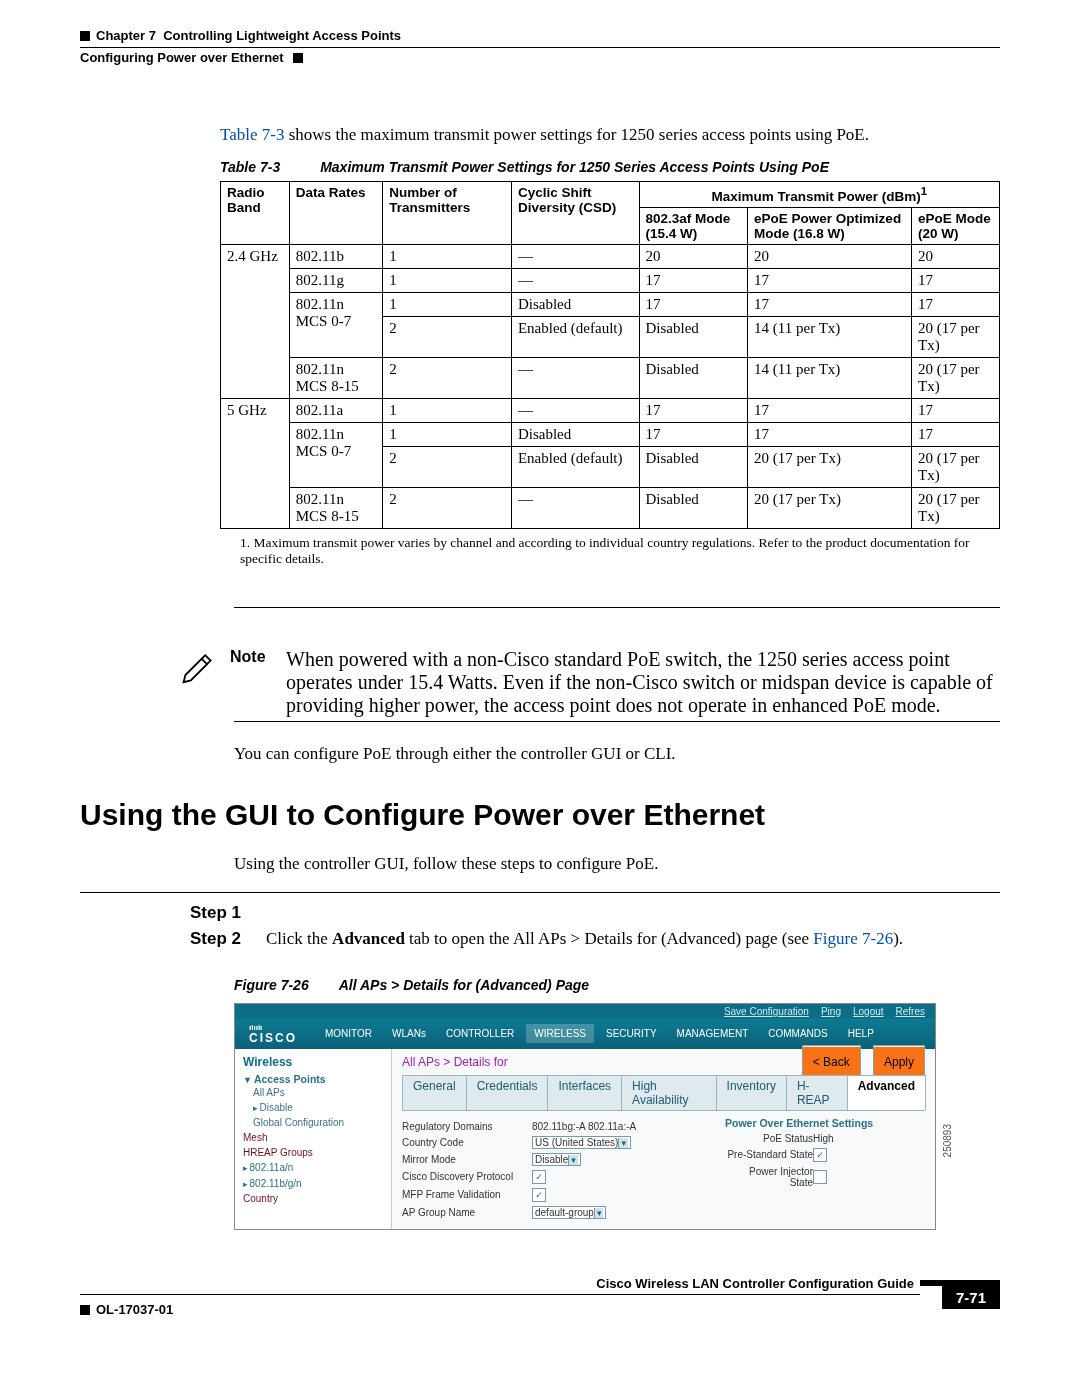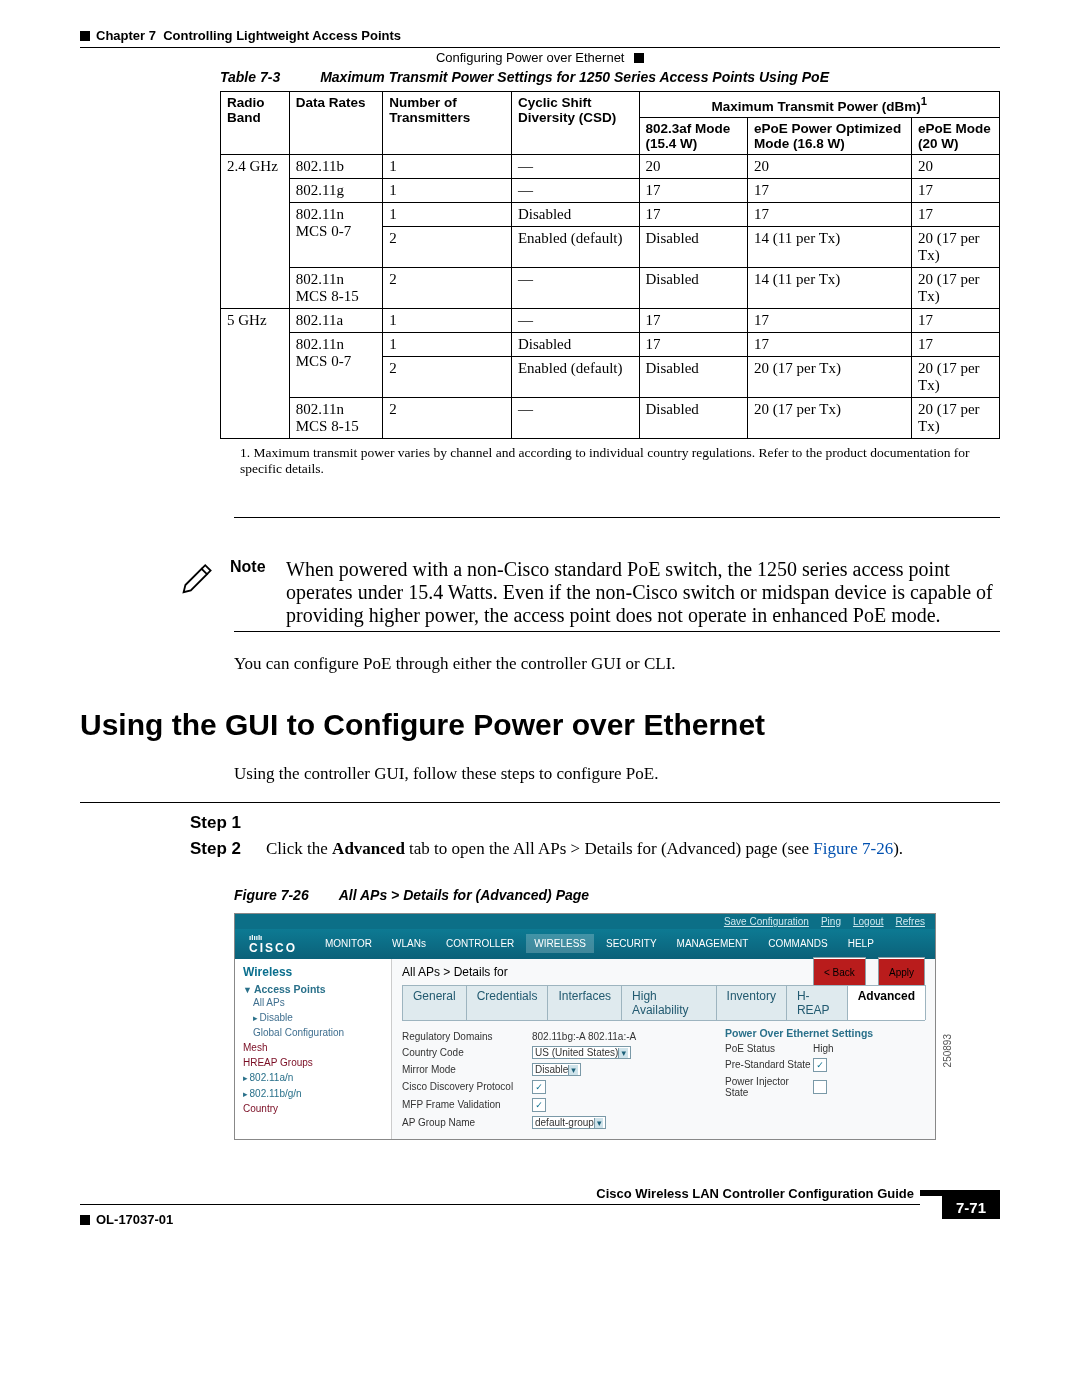--- a/index.html
+++ b/index.html
@@ -22,22 +22,22 @@
   .runhead-left {
     display: flex;
     align-items: center;
     gap: 6px;
   }
   .bullet {
     width: 10px; height: 10px; background:#000; display:inline-block;
   }
   .runhead b { font-weight: 700; }
   .runhead-right {
-    text-align: center;
-    font-weight: 400;
+    text-align: left;
+    font-weight: 700;
     margin-top: 2px;
   }
   .runhead-right .bullet { margin-left: 6px; vertical-align: -1px; }
   .thin-rule { height:1px; background:#000; margin-top:4px; }
 
   .intro { font-size: 17px; margin: 60px 0 14px 140px; }
   .intro a { color: #0050b0; text-decoration: none; }
 
   .tbl-caption {
     font-family: Arial, Helvetica, sans-serif;
@@ -148,40 +148,40 @@
     width: 140px; background:#fff; border-right:1px solid #ccc;
     padding: 6px 8px;
   }
   .gui-side .hd { color:#0a6f8e; font-weight:700; font-size:12px; margin-bottom:4px;}
   .gui-side .group { color:#29708a; font-weight:700; font-size:10.5px; margin-top:4px;}
   .gui-side .item { color:#3f6f8f; font-size:10px; margin-left:10px; line-height:1.5; cursor:pointer;}
   .gui-side .item.r { color:#7a0c23; }
   .gui-side .tri { color:#29708a; font-size:9px; margin-right:2px;}
   .gui-main { flex:1; padding: 6px 10px; background:#f8f9fa; }
   .gui-title-row { display:flex; justify-content:space-between; align-items:center; margin-bottom:6px;}
-  .gui-title { font-size:12px; color:#000000; }
+  .gui-title { font-size:12px; color:#a21caf; }
   .gui-btn {
-    font-size:10px; background:#b91c1c; border:1px solid #8ea0a7; padding:9px 10px; cursor:pointer;
+    font-size:12px; background:#f97316; border:1px solid #8ea0a7; padding:9px 10px; cursor:pointer;
     box-shadow: inset 0 1px 0 #fff;
   }
   .gui-tabs { display:flex; gap:0; border-bottom:1px solid #9db4bf; margin-bottom:6px;}
   .gui-tabs span {
     font-size:12px; padding:3px 10px; background:#dfeaee; border:1px solid #9db4bf; border-bottom:none;
     color:#225a70; cursor:pointer; margin-right:-1px;
   }
   .gui-tabs span.adv { background:#fff; font-weight:700; color:#000;}
   .gui-form { display:flex; gap: 20px; }
   .gui-col { flex:1; }
   .gui-field { display:flex; align-items:center; font-size:10px; margin:4px 0; color:#333;}
   .gui-field label { width: 130px; }
   .gui-select { font-size:10px; border:1px solid #7a99a7; background:#fff; padding:0 2px;}
   .gui-arrow { background:#cfe3ea; color:#1b5f78; padding:0 2px; font-size:9px; border-left:1px solid #7a99a7;}
   .gui-chk { width:12px; height:12px; border:1px solid #7a99a7; display:inline-flex; align-items:center; justify-content:center; background:#fff; font-size:9px; color:#0a6f8e;}
   .gui-subhead { color:#29708a; font-weight:700; font-size:10.5px; margin-bottom:4px; }
-  .gui-right label { width: 88px; }
+  .gui-right label { width: 88px; text-align: right; }
   .sidecode {
     position:absolute; right:-18px; top: 120px;
     writing-mode: vertical-rl; transform: rotate(180deg);
     font-size:10px; font-family: Arial; color:#555;
   }
 
   .footer {
     margin-top: 50px;
     position: relative;
     height: 60px;
@@ -213,20 +213,23 @@
       <span class="bullet"></span>
       <span><b>Chapter 7</b>&nbsp;&nbsp;<b>Controlling Lightweight Access Points</b></span>
     </div>
     <div class="thin-rule"></div>
     <div class="runhead-right">
       <span>Configuring Power over Ethernet</span>
       <span class="bullet"></span>
     </div>
   </div>
 
+  <p class="intro">
+    <a href="#">Table 7-3</a><span> shows the maximum transmit power settings for 1250 series access points using PoE.</span>
+  </p>
 
   <div class="tbl-caption">
     <span class="num">Table 7-3</span><span>Maximum Transmit Power Settings for 1250 Series Access Points Using PoE</span>
   </div>
 
   <table class="data">
     <thead>
       <tr>
         <th rowspan="2">Radio Band</th>
         <th rowspan="2">Data Rates</th>

